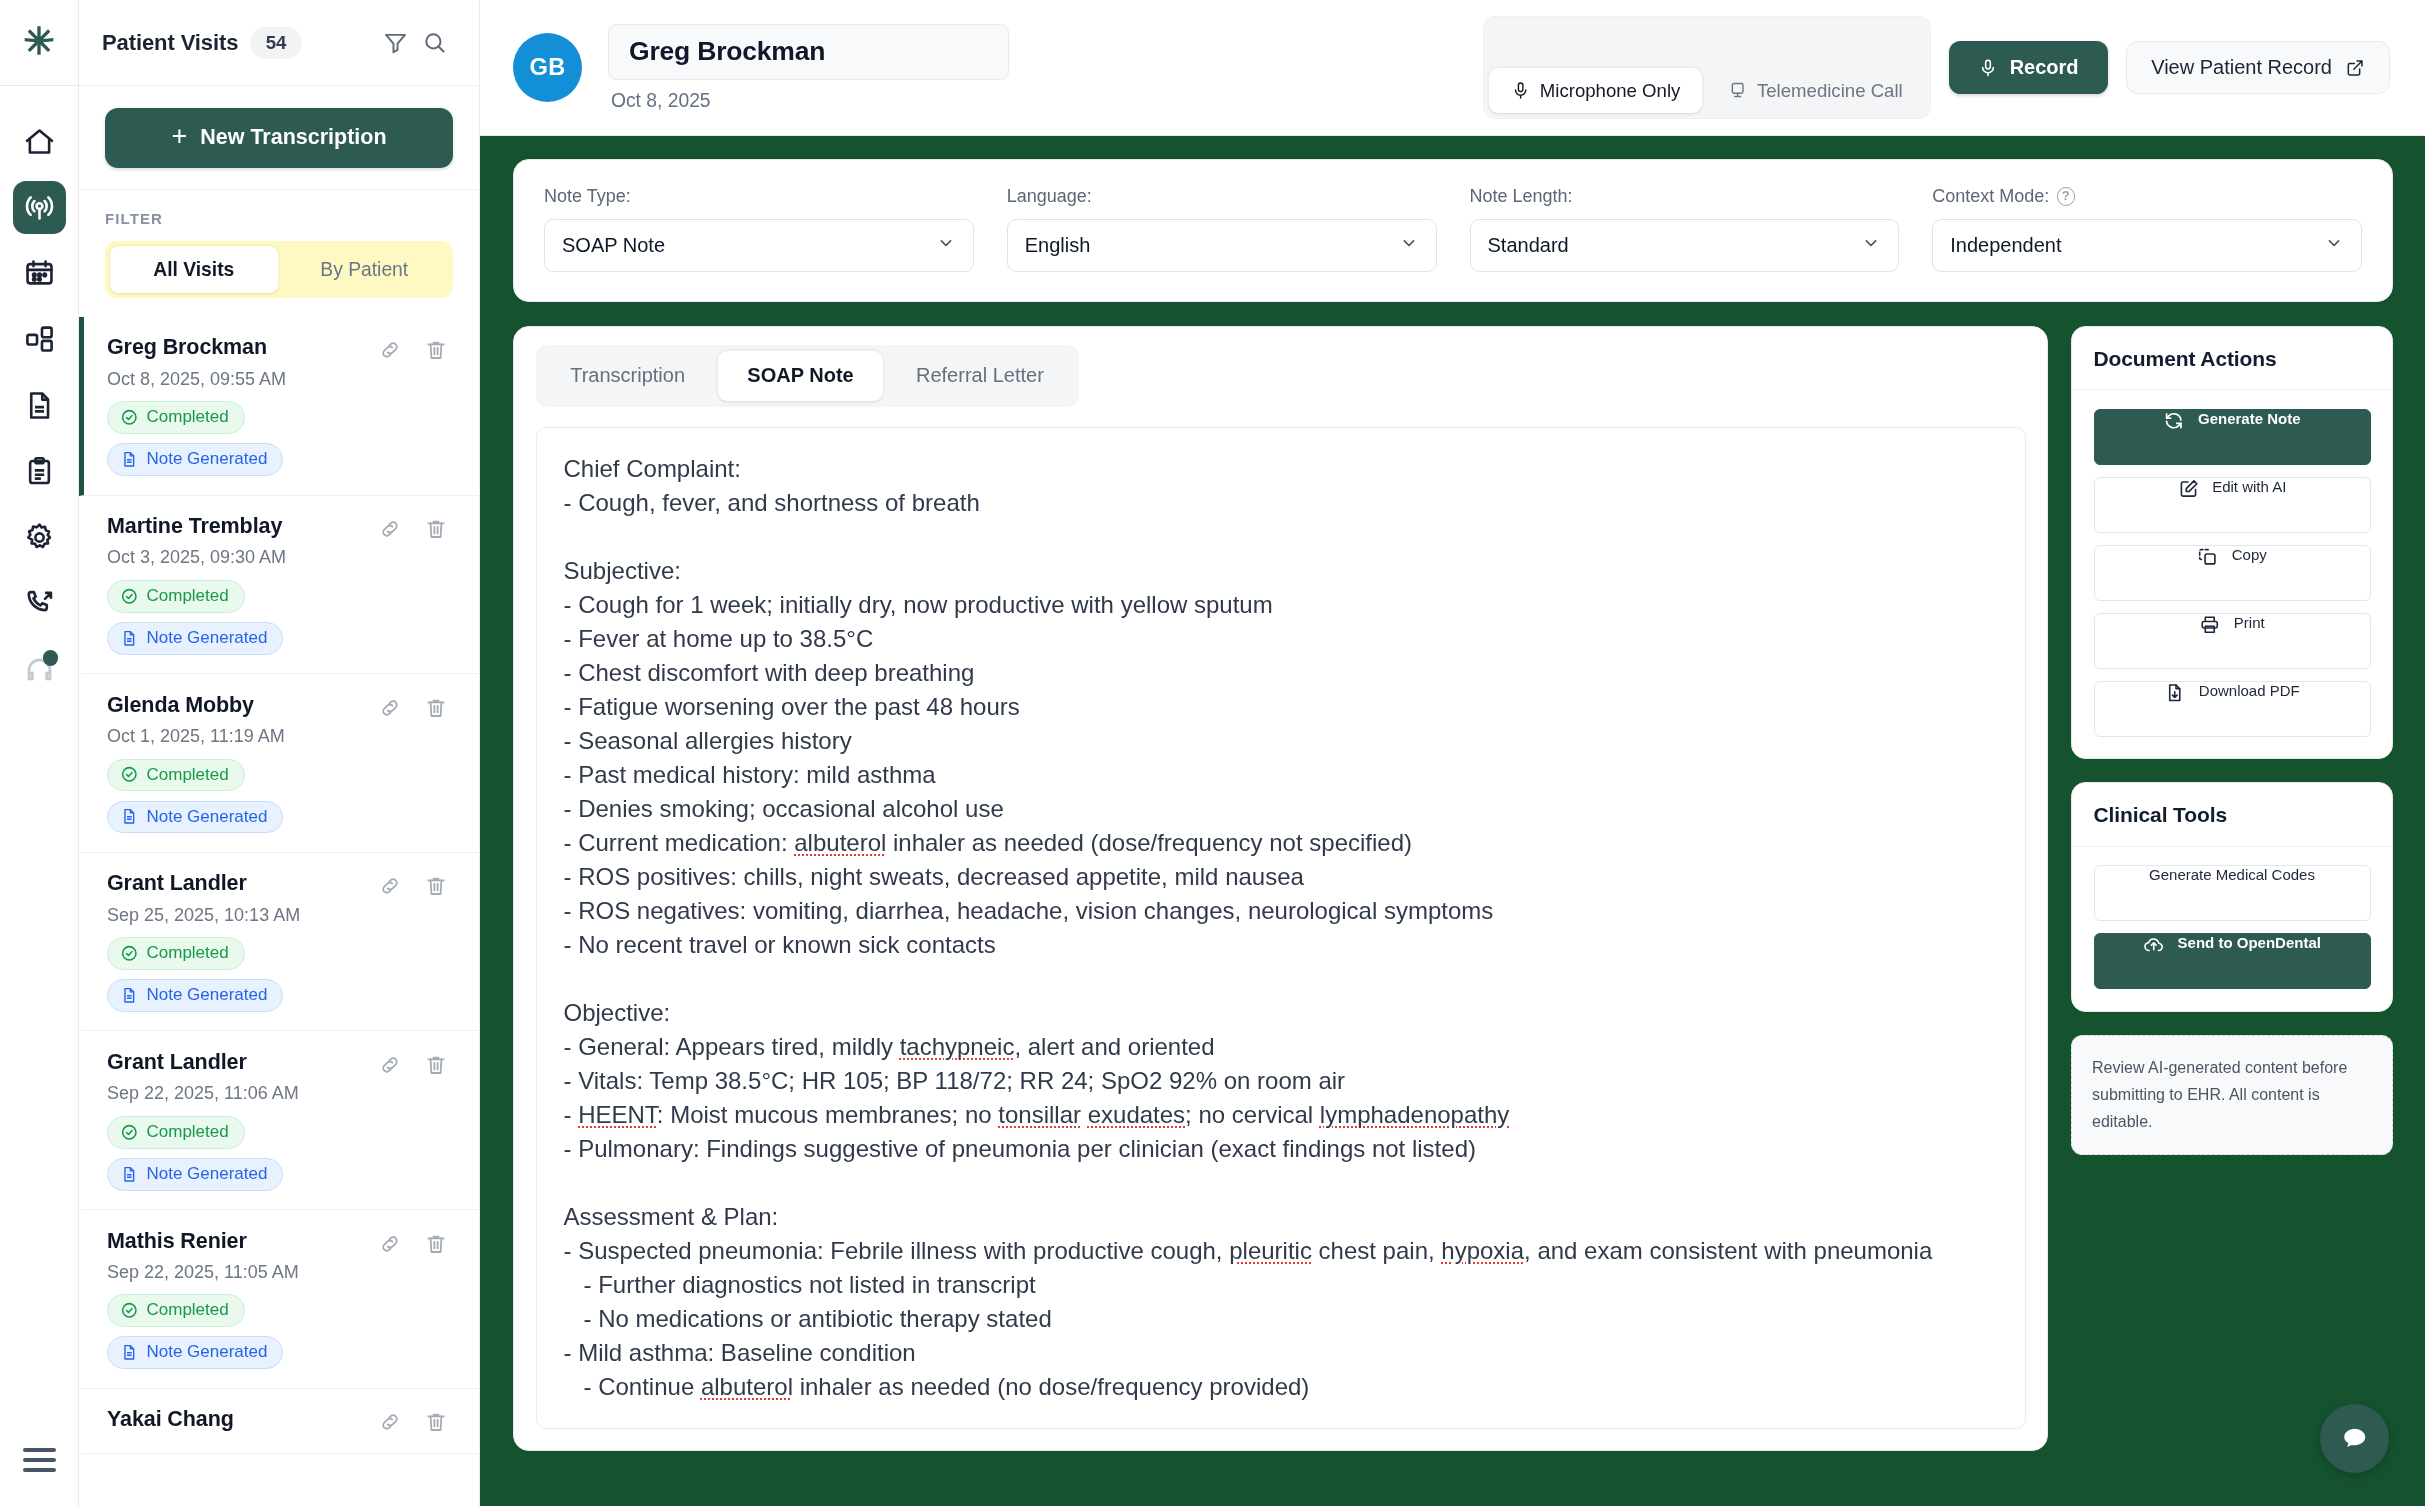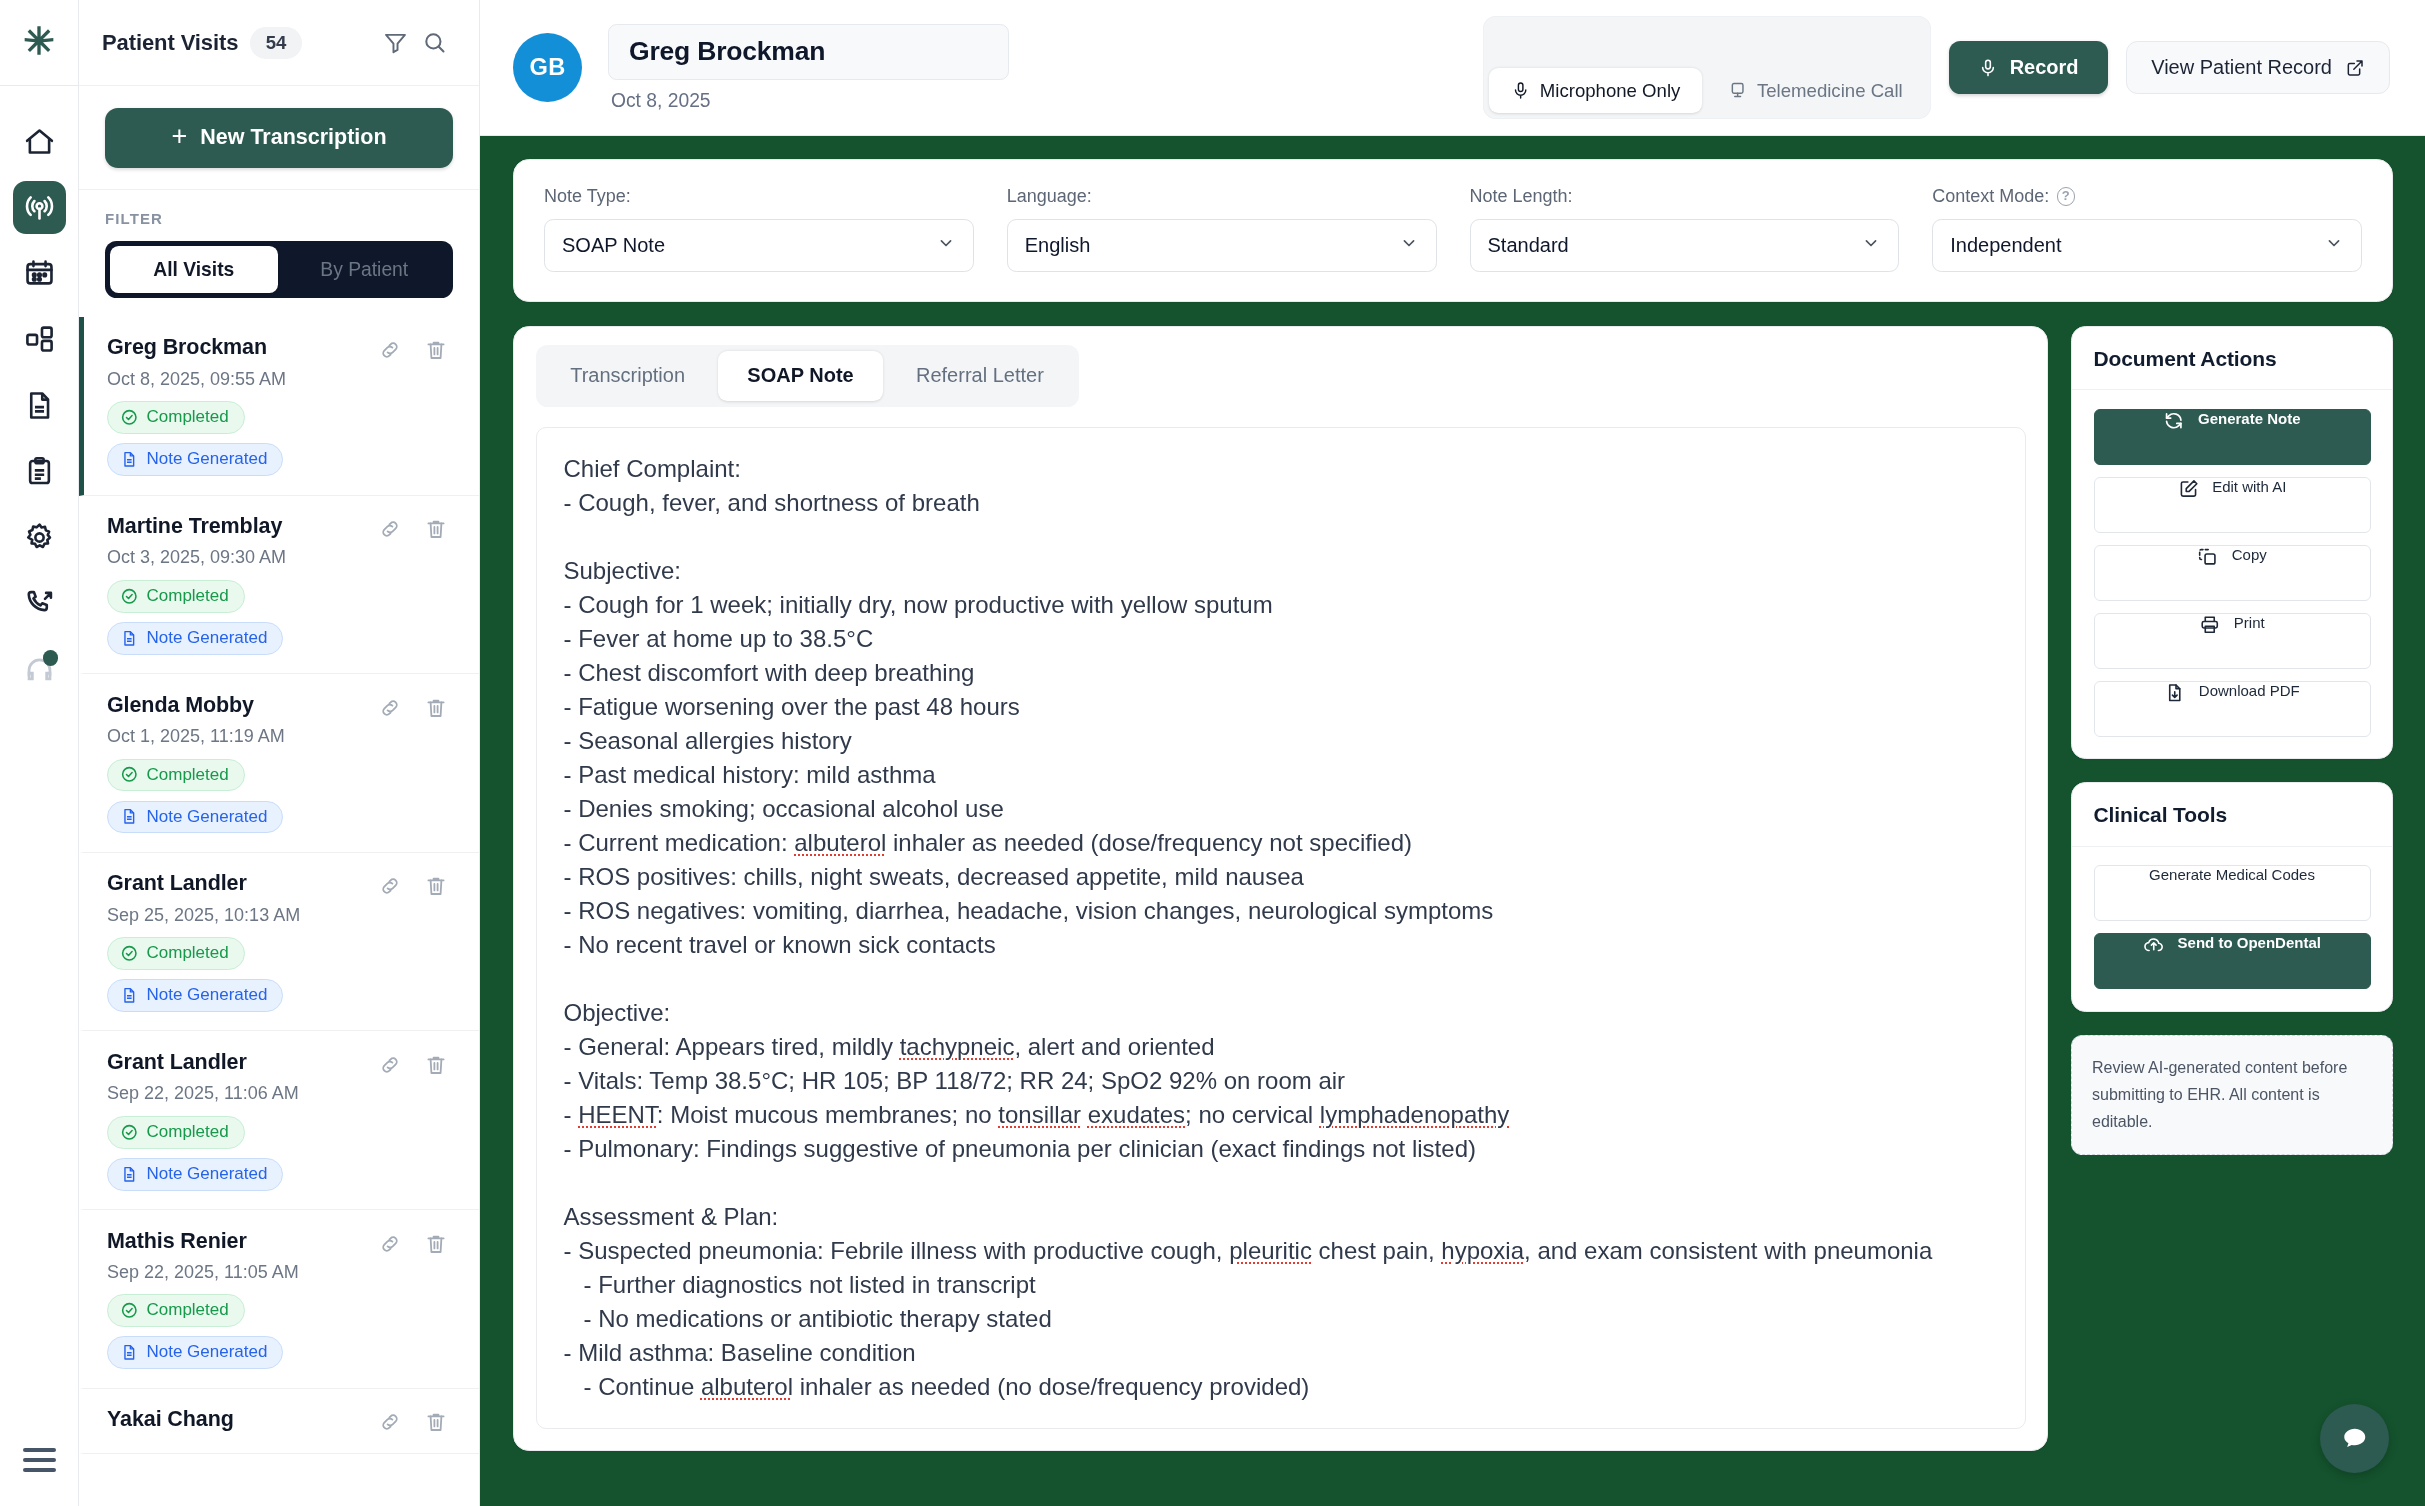--- a/index.html
+++ b/index.html
@@ -68,21 +68,21 @@
     box-shadow: 0 1.4px 3.6px rgba(0,0,0,0.14);
   }
   .plus { font-size: 27px; font-weight: 400; line-height: 1; margin-top: -2.9px; }
 
   .filter-wrap { padding: 20px 26px 18.6px 26px; }
   .filter-label {
     font-size: 15px; font-weight: 600; letter-spacing: 1.1px;
     color: #8892a0; margin-bottom: 14.3px;
   }
   .seg {
-    display: flex; background: #0f172a; border-radius: 11.5px; padding: 5px; gap: 3px;
+    display: flex; background: #fef9c3; border-radius: 11.5px; padding: 5px; gap: 3px;
   }
   .seg-btn {
     flex: 1; height: 47px; border-radius: 8.6px;
     display: flex; align-items: center; justify-content: center;
     font-size: 19.3px; color: #6b7684; cursor: pointer; font-weight: 500;
   }
   .seg-btn.on { background: #fff; color: #111827; font-weight: 600; box-shadow: 0 0.7px 2.9px rgba(0,0,0,.11); }
 
   .visit-list { flex: 1; overflow: hidden; }
   .visit {

